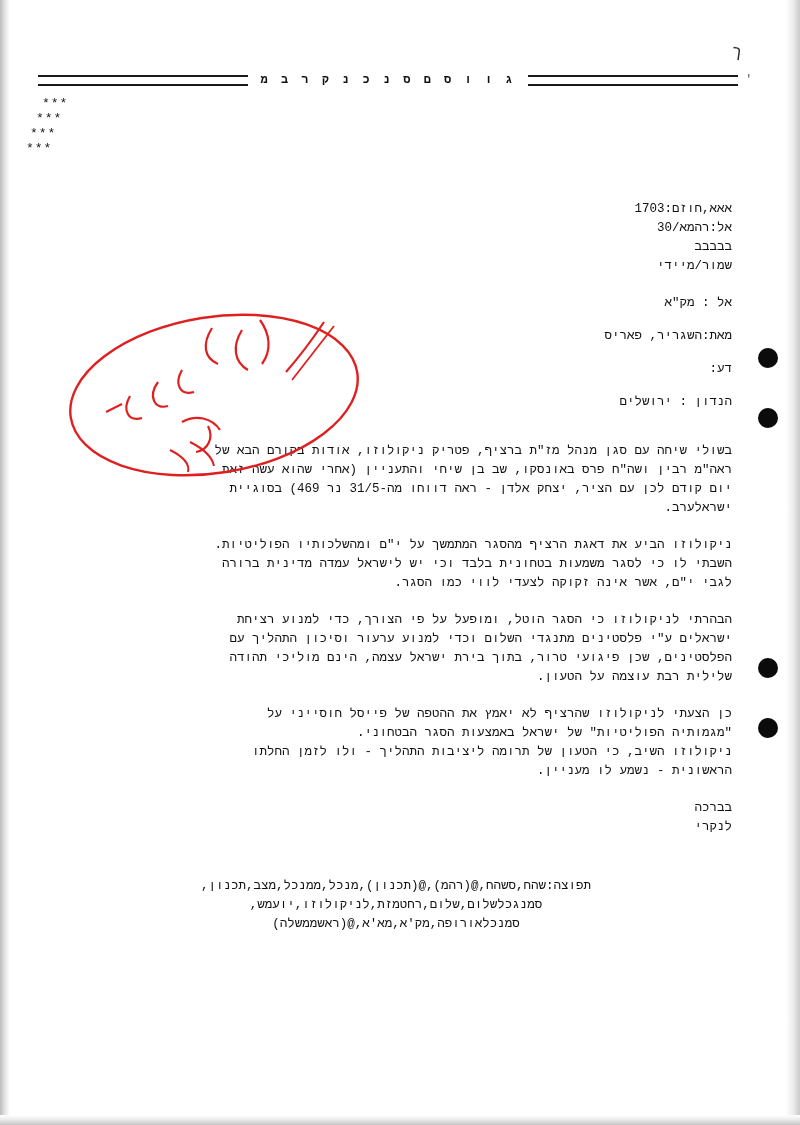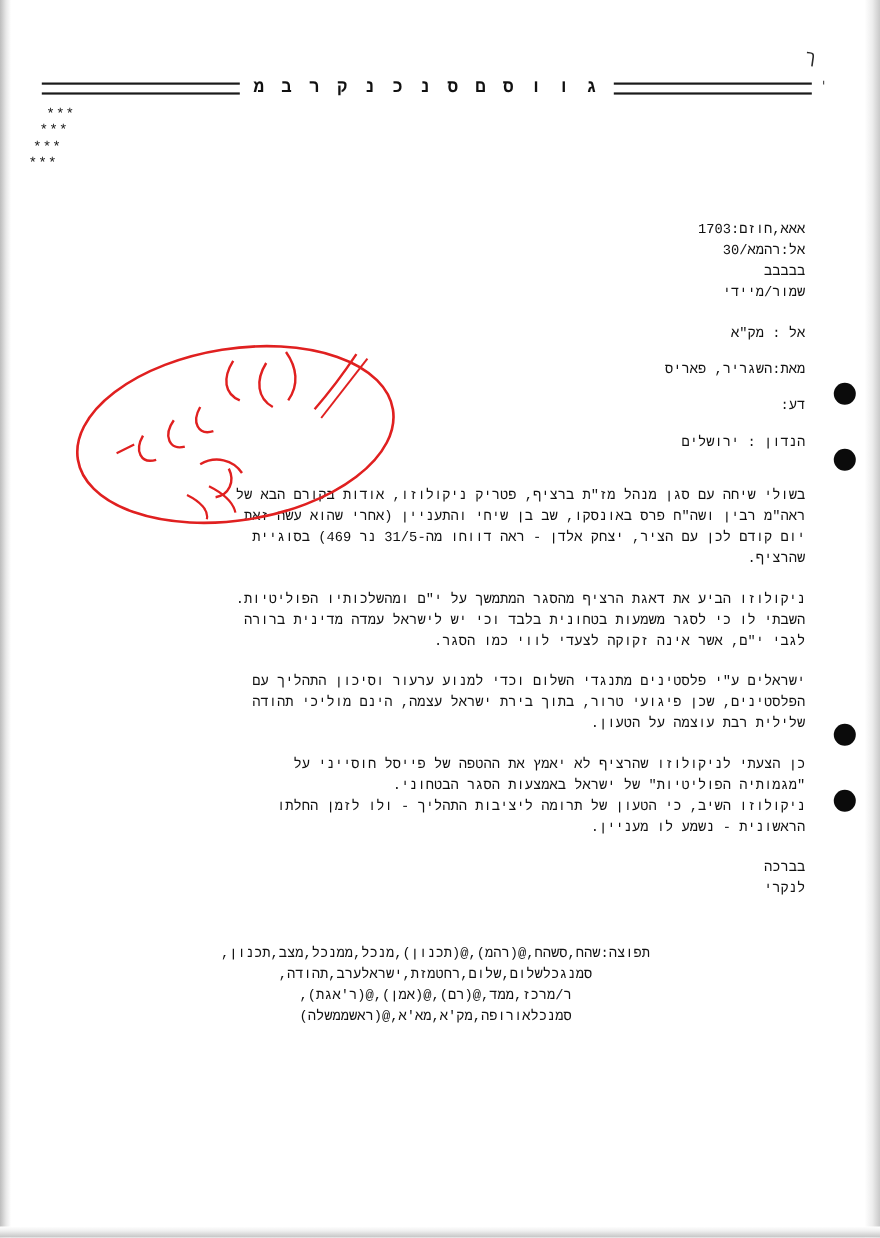--- a/index.html
+++ b/index.html
@@ -48,21 +48,21 @@
   }
   .rule-double {
     flex: 1 1 auto;
     height: 7px;
     border-top: 2px solid #1a1a1a;
     border-bottom: 2px solid #1a1a1a;
   }
   .rule-double.left { margin-right: 12px; }
   .rule-double.right { margin-left: 12px; }
   .header-title {
-    font-size: 16px;
+    font-size: 12px;
     letter-spacing: 3px;
     white-space: nowrap;
     direction: rtl;
     font-weight: 700;
   }
 
   
   .stars {
     position: absolute;
     left: 28px;
@@ -196,51 +196,51 @@
     <div class="addr-line">מאת:השגריר, פאריס</div>
     <div class="addr-line">דע:</div>
     <div class="addr-line">הנדון : ירושלים</div>
 
     <div class="block-gap"></div>
 
     <div class="para para-lines">
       <div>בשולי שיחה עם סגן מנהל מז"ת ברציף, פטריק ניקולוזו, אודות בקורם הבא של</div>
       <div>ראה"מ רבין ושה"ח פרס באונסקו, שב בן שיחי והתעניין (אחרי שהוא עשה זאת</div>
       <div>יום קודם לכן עם הציר, יצחק אלדן - ראה דווחו מה-31/5 נר  469)  בסוגיית</div>
-      <div>שהרציף.</div>
+      <div>ישראלערב.</div>
     </div>
 
     <div class="para para-lines">
       <div>ניקולוזו הביע את דאגת הרציף מהסגר המתמשך על י"ם ומהשלכותיו הפוליטיות.</div>
       <div>השבתי לו כי לסגר משמעות בטחונית בלבד וכי יש לישראל עמדה מדינית ברורה</div>
       <div>לגבי י"ם, אשר אינה זקוקה לצעדי לווי כמו הסגר.</div>
     </div>
 
     <div class="para para-lines">
+      <div>הבהרתי לניקולוזו כי הסגר הוטל, ומופעל על פי הצורך, כדי למנוע רציחת</div>
       <div>ישראלים ע"י פלסטינים מתנגדי השלום וכדי למנוע ערעור וסיכון התהליך עם</div>
       <div>הפלסטינים, שכן פיגועי טרור, בתוך בירת ישראל עצמה, הינם מוליכי תהודה</div>
       <div>שלילית רבת עוצמה על הטעון.</div>
     </div>
 
     <div class="para para-lines">
       <div>כן הצעתי לניקולוזו שהרציף לא יאמץ את ההטפה של פייסל חוסייני על</div>
       <div>"מגמותיה הפוליטיות" של ישראל באמצעות הסגר הבטחוני.</div>
       <div>ניקולוזו השיב, כי הטעון של תרומה ליציבות התהליך - ולו לזמן החלתו</div>
       <div>הראשונית - נשמע לו מעניין.</div>
     </div>
 
     <div class="sign">
       <div>בברכה</div>
       <div>לנקרי</div>
     </div>
 
     <div class="dist">
       <div>תפוצה:שהח,סשהח,@(רהמ),@(תכנון),מנכל,ממנכל,מצב,תכנון,</div>
-      <div>סמנגכלשלום,שלום,רחטמזת,ישראלערב,תהודה,</div>
-      <div>ר/מרכז,ממד,@(רם),@(אמן),@(ר'אגת),</div>
+      <div>סמנגכלשלום,שלום,רחטמזת,לניקולוזו,יועמש,</div>
       <div>סמנכלאורופה,מק'א,מא'א,@(ראשממשלה)</div>
     </div>
 
   </div>
 
   <div class="annot">
     <svg width="310" height="195" viewBox="0 0 310 195" fill="none" xmlns="http://www.w3.org/2000/svg">
       <ellipse cx="152" cy="95" rx="145" ry="78" transform="rotate(-9 152 95)" stroke="#e02020" stroke-width="2.4" fill="none"></ellipse>
       <path d="M262 22 C250 40, 238 56, 224 72" stroke="#e02020" stroke-width="2.2" fill="none"></path>
       <path d="M272 26 C258 44, 244 62, 230 80" stroke="#e02020" stroke-width="1.8" fill="none"></path>

